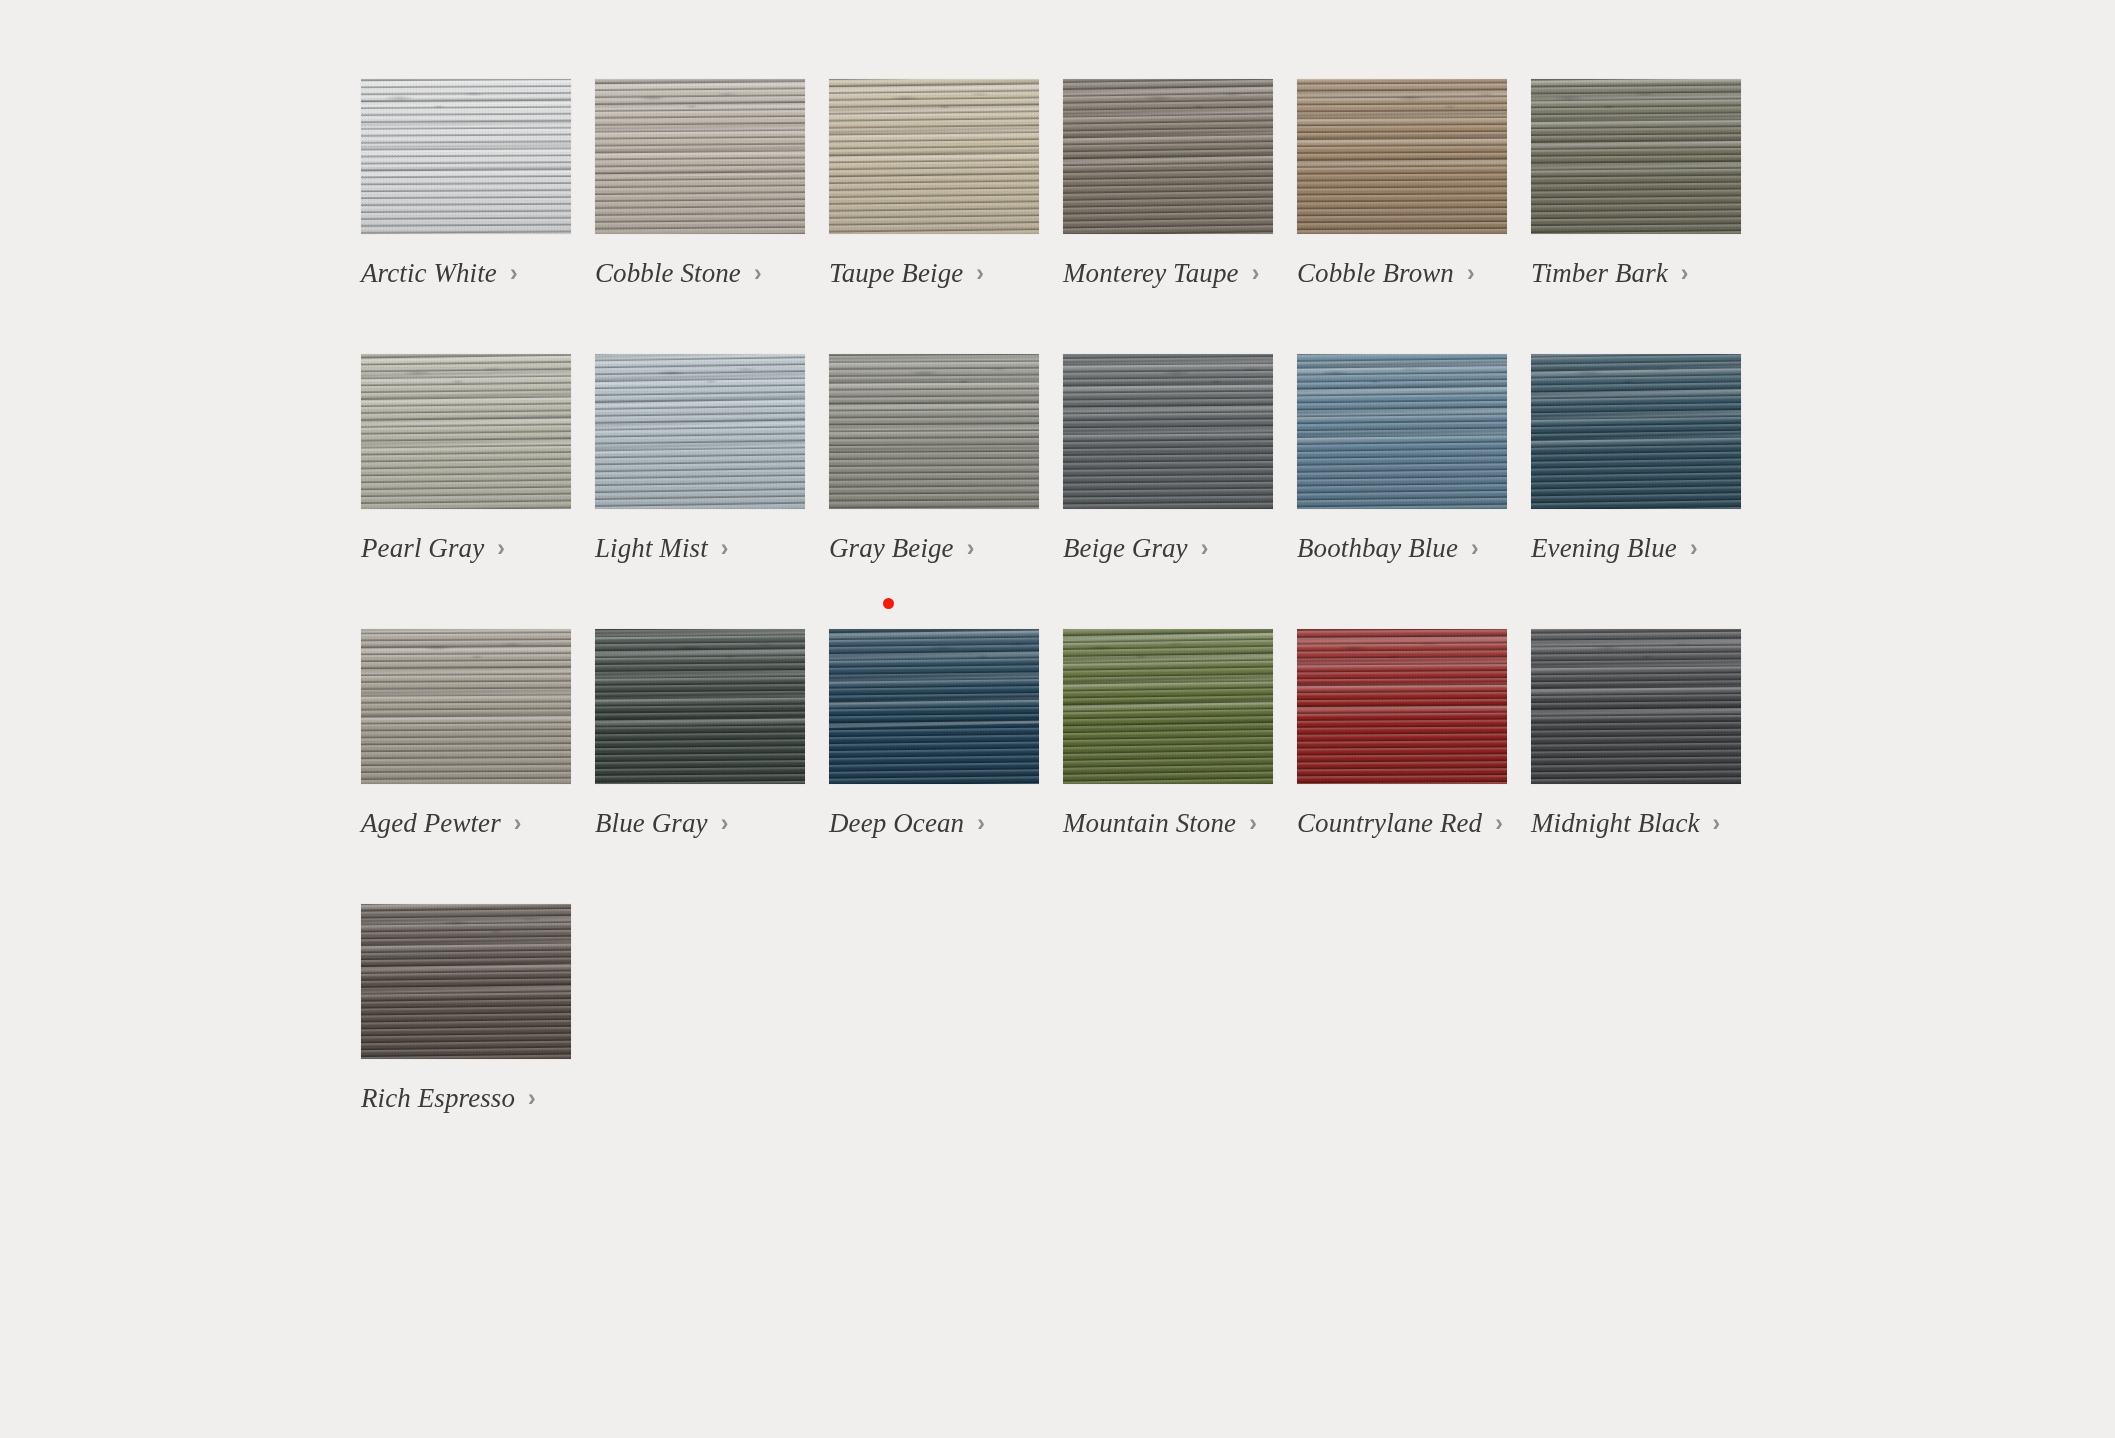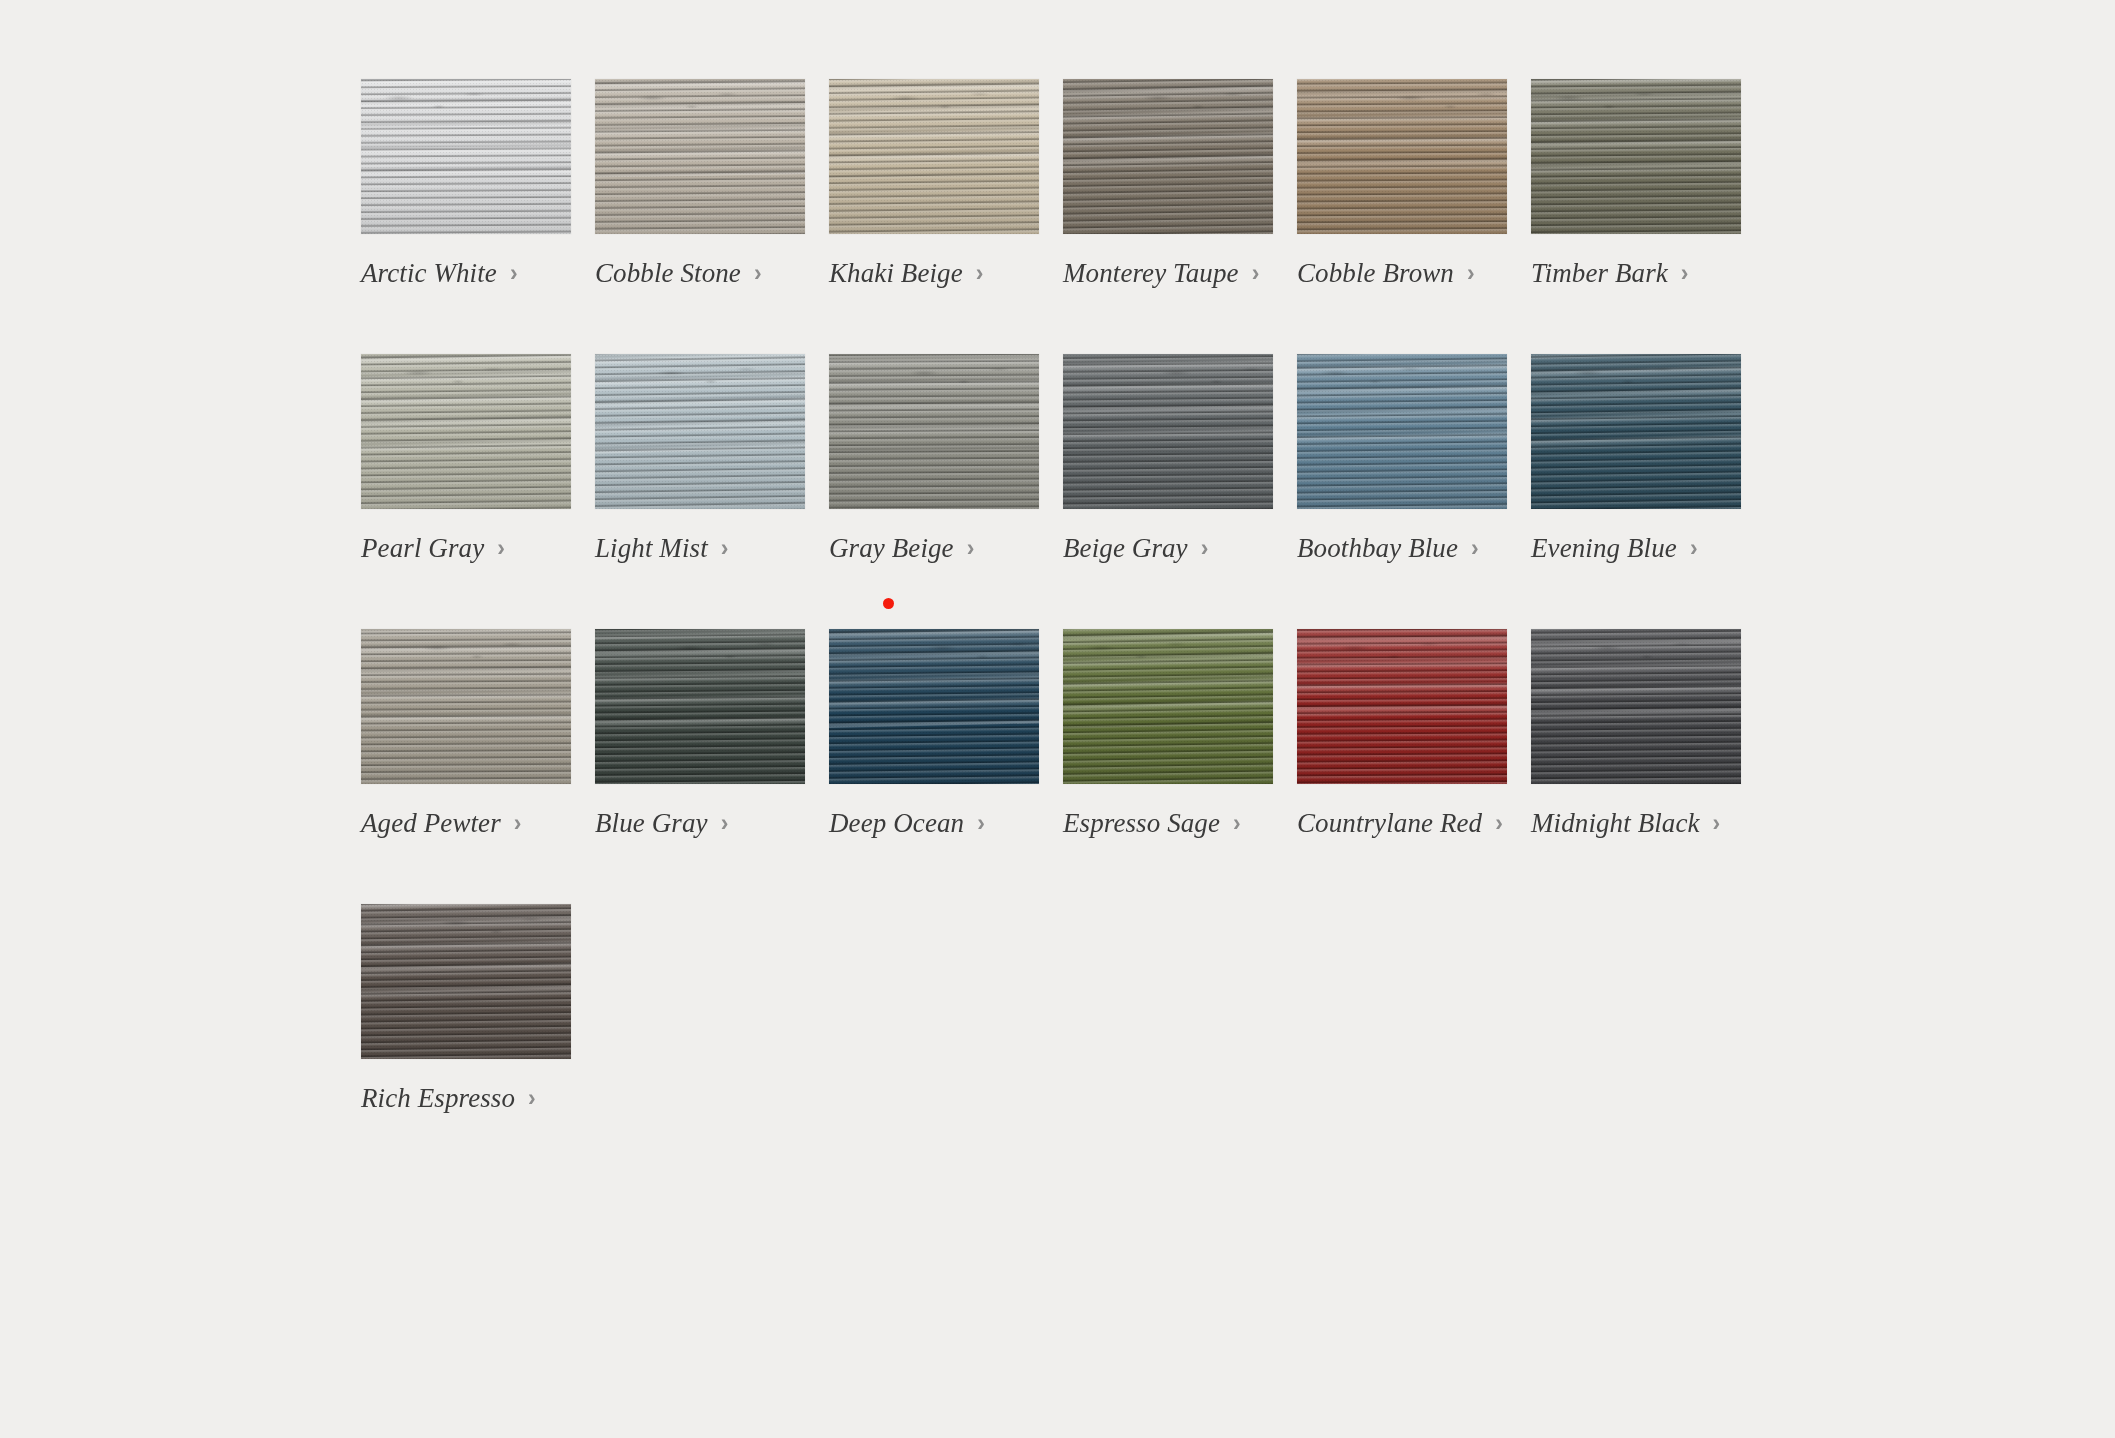--- a/index.html
+++ b/index.html
@@ -204,21 +204,21 @@
       </div>
       <div class="swatch-cell">
         <div class="chip" style="background-color: rgb(195, 183, 159);">
           <div class="shade"></div>
           <div class="grain-wave" style="transform: rotate(-1.28deg) scale(1.14); background-position: 0px 6px;"></div>
           <div class="grain-fine" style="transform: rotate(-0.71deg) scale(1.12); background-position: 0px 4.6px;"></div>
           <div class="knot" style="left: 26%;"></div>
           <div class="speck"></div>
         </div>
         <div class="label-row">
-          <span class="swatch-name">Khaki Beige</span>
+          <span class="swatch-name">Taupe Beige</span>
           <span class="chevron">›</span>
         </div>
       </div>
       <div class="swatch-cell">
         <div class="chip" style="background-color: rgb(124, 115, 102);">
           <div class="shade"></div>
           <div class="grain-wave" style="transform: rotate(-1.6deg) scale(1.14); background-position: 0px 9px;"></div>
           <div class="grain-fine" style="transform: rotate(-0.89deg) scale(1.12); background-position: 0px 0.7px;"></div>
           <div class="knot" style="left: 35%;"></div>
           <div class="speck"></div>
@@ -373,21 +373,21 @@
       </div>
       <div class="swatch-cell">
         <div class="chip" style="background-color: rgb(92, 107, 53);">
           <div class="shade"></div>
           <div class="grain-wave" style="transform: rotate(-1.6deg) scale(1.14); background-position: 0px 5px;"></div>
           <div class="grain-fine" style="transform: rotate(-0.89deg) scale(1.12); background-position: 0px 3.5px;"></div>
           <div class="knot" style="left: 8%;"></div>
           <div class="speck"></div>
         </div>
         <div class="label-row">
-          <span class="swatch-name">Espresso Sage</span>
+          <span class="swatch-name">Mountain Stone</span>
           <span class="chevron">›</span>
         </div>
       </div>
       <div class="swatch-cell">
         <div class="chip" style="background-color: rgb(142, 34, 32);">
           <div class="shade"></div>
           <div class="grain-wave" style="transform: rotate(-0.63deg) scale(1.14); background-position: 0px 8px;"></div>
           <div class="grain-fine" style="transform: rotate(-0.35deg) scale(1.12); background-position: 0px 5.8px;"></div>
           <div class="knot" style="left: 17%;"></div>
           <div class="speck"></div>

